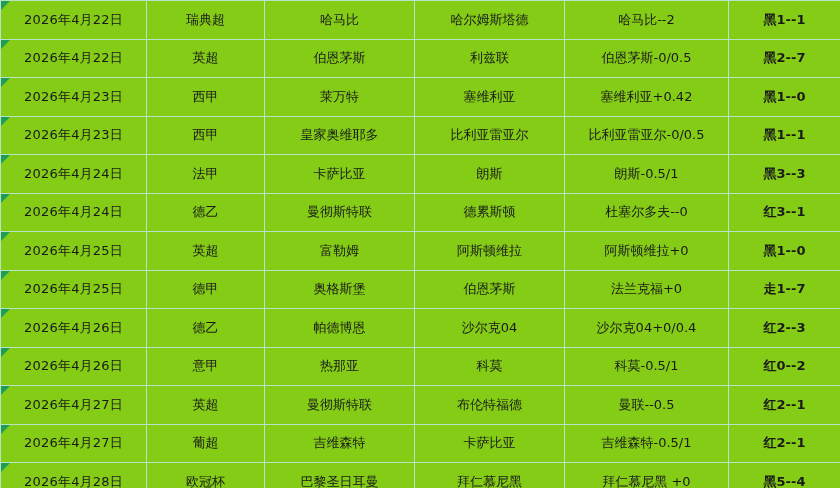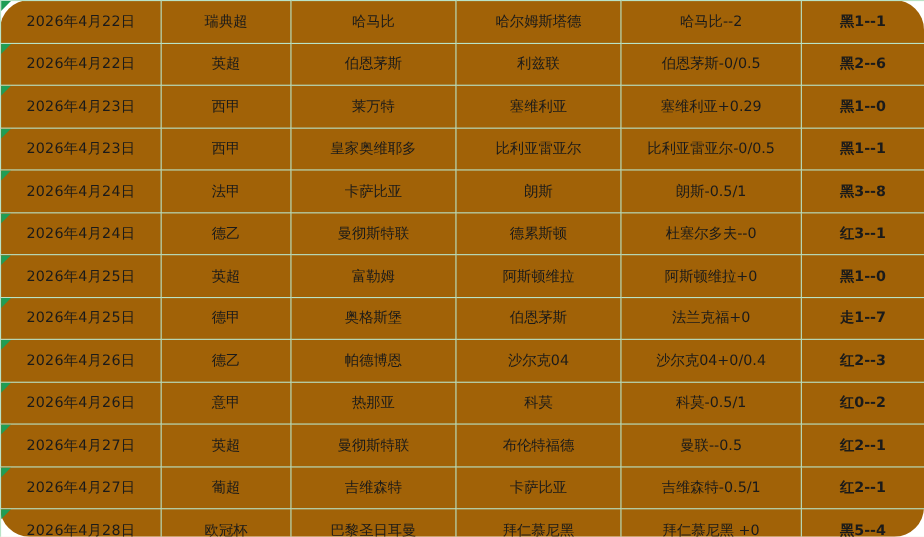--- a/index.html
+++ b/index.html
@@ -10,22 +10,21 @@
   body {
     width: 840px;
     height: 488px;
     font-family: "DejaVu Sans", "Liberation Sans", sans-serif;
     overflow: hidden;
   }
   .sheet {
     width: 840px;
     height: 488px;
     position: relative;
-    background: #a16207;
-    border-radius: 27px;
+    background: #84cc16;
   }
   table.grid {
     border-collapse: collapse;
     table-layout: fixed;
     width: 840px;
     height: 488px;
   }
   table.grid td {
     border: 1px solid #b9e3c6;
     padding: 0;
@@ -107,48 +106,48 @@
         <td class="hand-cell">哈马比--2</td>
         <td class="res-cell res-black">黑1--1</td>
       </tr>
 
       <tr>
         <td class="date-cell corner-mark">2026年4月22日</td>
         <td class="league-cell">英超</td>
         <td class="home-cell">伯恩茅斯</td>
         <td class="away-cell">利兹联</td>
         <td class="hand-cell">伯恩茅斯-0/0.5</td>
-        <td class="res-cell res-black">黑2--6</td>
+        <td class="res-cell res-black">黑2--7</td>
       </tr>
 
       <tr>
         <td class="date-cell corner-mark">2026年4月23日</td>
         <td class="league-cell">西甲</td>
         <td class="home-cell">莱万特</td>
         <td class="away-cell">塞维利亚</td>
-        <td class="hand-cell">塞维利亚+0.29</td>
+        <td class="hand-cell">塞维利亚+0.42</td>
         <td class="res-cell res-black">黑1--0</td>
       </tr>
 
       <tr>
         <td class="date-cell corner-mark">2026年4月23日</td>
         <td class="league-cell">西甲</td>
         <td class="home-cell">皇家奥维耶多</td>
         <td class="away-cell">比利亚雷亚尔</td>
         <td class="hand-cell">比利亚雷亚尔-0/0.5</td>
         <td class="res-cell res-black">黑1--1</td>
       </tr>
 
       <tr>
         <td class="date-cell corner-mark">2026年4月24日</td>
         <td class="league-cell">法甲</td>
         <td class="home-cell">卡萨比亚</td>
         <td class="away-cell">朗斯</td>
         <td class="hand-cell">朗斯-0.5/1</td>
-        <td class="res-cell res-black">黑3--8</td>
+        <td class="res-cell res-black">黑3--3</td>
       </tr>
 
       <tr>
         <td class="date-cell corner-mark">2026年4月24日</td>
         <td class="league-cell">德乙</td>
         <td class="home-cell">曼彻斯特联</td>
         <td class="away-cell">德累斯顿</td>
         <td class="hand-cell">杜塞尔多夫--0</td>
         <td class="res-cell res-red">红3--1</td>
       </tr>

